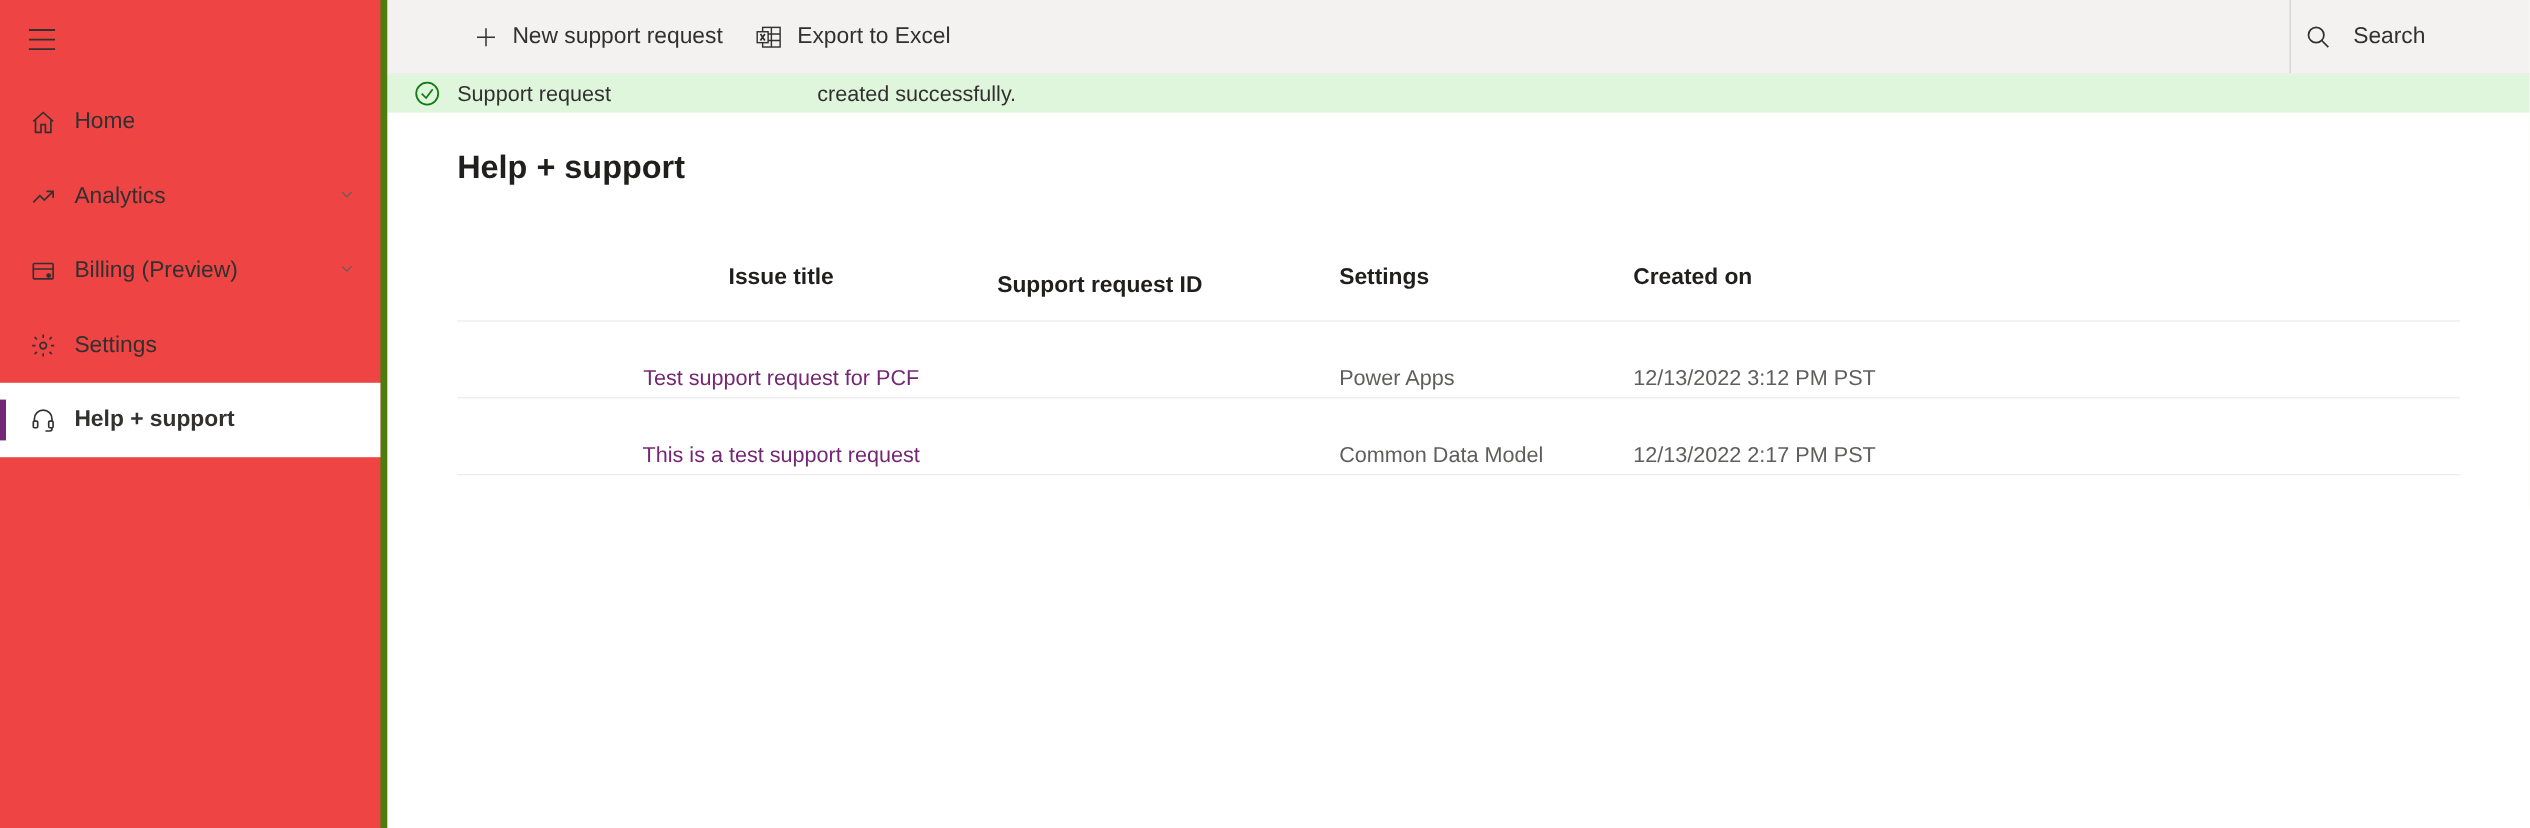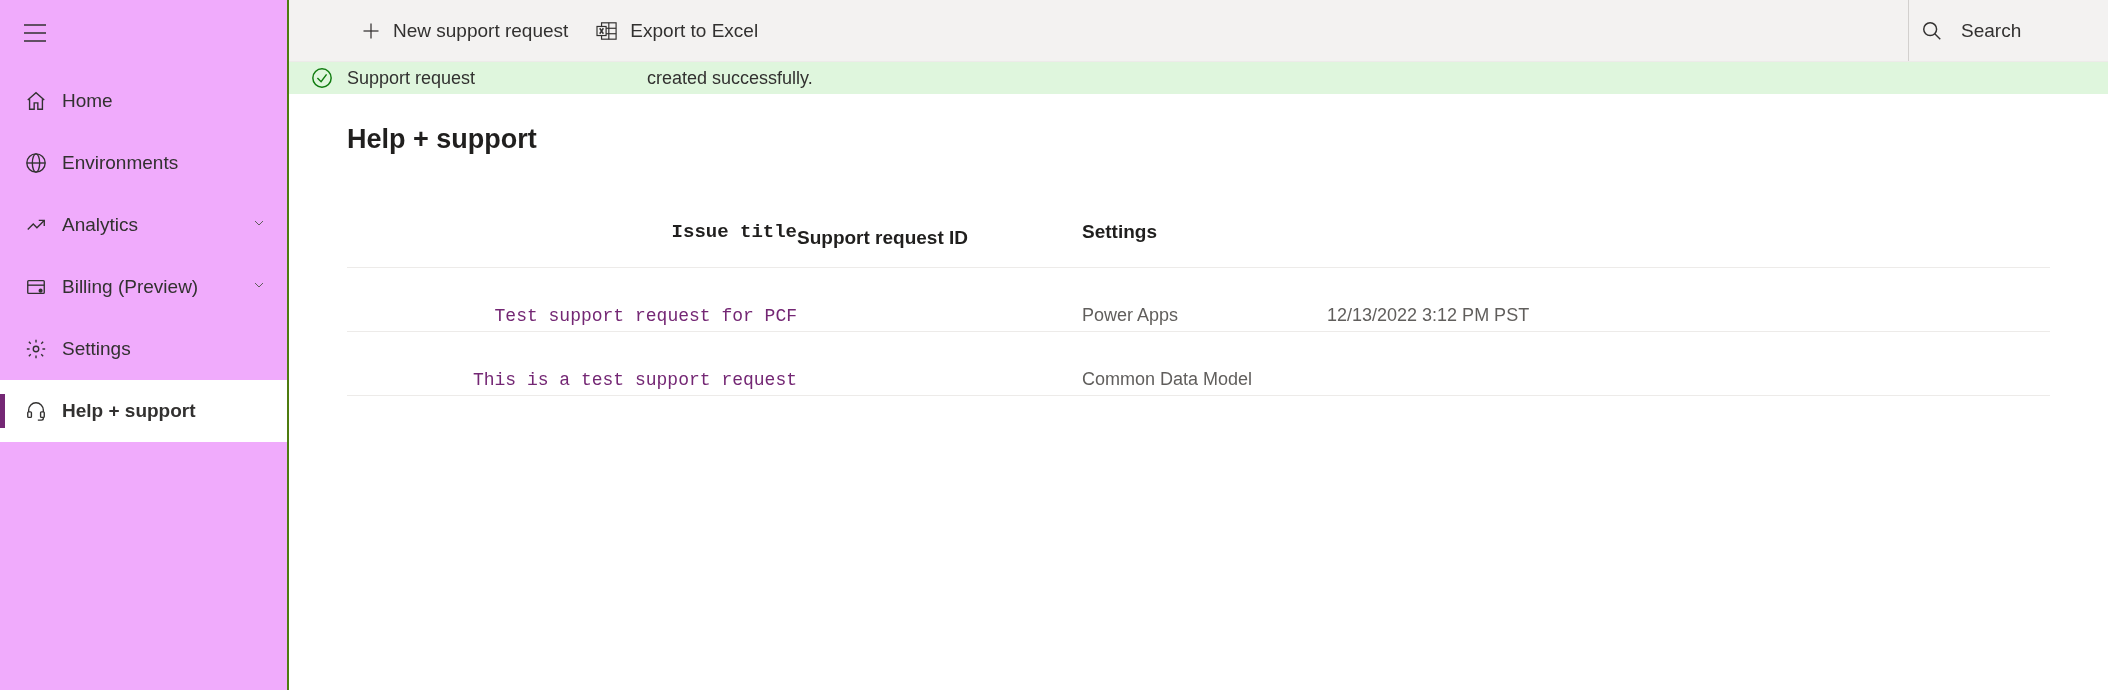--- a/index.html
+++ b/index.html
@@ -9,23 +9,23 @@
       font-family: "Segoe UI", -apple-system, BlinkMacSystemFont, sans-serif;
     }
     body {
       width: 2108px;
       height: 690px;
       display: flex;
       background: #f3f2f1;
       overflow: hidden;
     }
     .sidebar {
-      width: 289px;
-      background: #f0abfc;
-      border-right: 2px solid #4d7c0f;
+      width: 323px;
+      background: #ef4444;
+      border-right: 6px solid #4d7c0f;
       padding-top: 16px;
       flex-shrink: 0;
     }
     .hamburger {
       padding: 8px 24px 24px 24px;
       cursor: pointer;
     }
     .nav-list {
       list-style: none;
     }
@@ -154,21 +154,21 @@
       border-bottom: 1px solid #edebe9;
     }
     .table-head {
       padding: 0 0 18px 0;
       color: #201f1e;
     }
     .table-row {
       height: 64px;
     }
     .col-expand { width: 90px; }
-    .col-title { width: 360px; text-align: right; font-family: Liberation Mono, monospace;}
+    .col-title { width: 360px; text-align: center;}
     .col-id { width: 285px; text-align: left; margin-top: 12px;}
     .col-service { width: 245px; text-align: left;}
     .col-created { flex: 1; text-align: left;}
     .th {
       font-size: 19px;
       font-weight: 600;
       color: #201f1e;
     }
     .td {
       font-size: 18px;
@@ -192,30 +192,20 @@
     </svg>
   </div>
   <ul class="nav-list">
     <li class="nav-item">
       <span class="nav-icon">
         <svg width="22" height="22" viewBox="0 0 24 24" fill="none" stroke="#323130" stroke-width="1.5">
             <path d="M3 11 L12 3 L21 11 M5 10 V21 H10 V14 H14 V21 H19 V10"></path>
           </svg>
       </span>
       <span class="nav-label">Home</span>
-    </li>
-    <li class="nav-item">
-      <span class="nav-icon">
-        <svg width="22" height="22" viewBox="0 0 24 24" fill="none" stroke="#323130" stroke-width="1.5">
-            <circle cx="12" cy="12" r="10"></circle>
-            <ellipse cx="12" cy="12" rx="4" ry="10"></ellipse>
-            <line x1="2" y1="12" x2="22" y2="12"></line>
-          </svg>
-      </span>
-      <span class="nav-label">Environments</span>
     </li>
     <li class="nav-item">
       <span class="nav-icon">
         <svg width="22" height="22" viewBox="0 0 24 24" fill="none" stroke="#323130" stroke-width="1.5">
             <polyline points="3 17 9 11 13 15 21 7"></polyline>
             <polyline points="15 7 21 7 21 13"></polyline>
           </svg>
       </span>
       <span class="nav-label">Analytics</span>
       <span class="nav-chevron">
@@ -310,29 +300,31 @@
 
   <div class="content">
     <h1 class="page-title">Help + support</h1>
 
     <div class="table">
       <div class="table-head">
         <div class="th col-expand"></div>
         <div class="th col-title">Issue title</div>
         <div class="th col-id">Support request ID</div>
         <div class="th col-service">Settings</div>
+        <div class="th col-created">Created on</div>
       </div>
       <div class="table-row">
         <div class="td col-expand"></div>
         <div class="td link col-title">Test support request for PCF</div>
         <div class="td col-id"></div>
         <div class="td col-service">Power Apps</div>
         <div class="td col-created">12/13/2022 3:12 PM PST</div>
       </div>
       <div class="table-row">
         <div class="td col-expand"></div>
         <div class="td link col-title">This is a test support request</div>
         <div class="td col-id"></div>
         <div class="td col-service">Common Data Model</div>
+        <div class="td col-created">12/13/2022 2:17 PM PST</div>
       </div>
     </div>
   </div>
 </main>
 
 </body></html>

